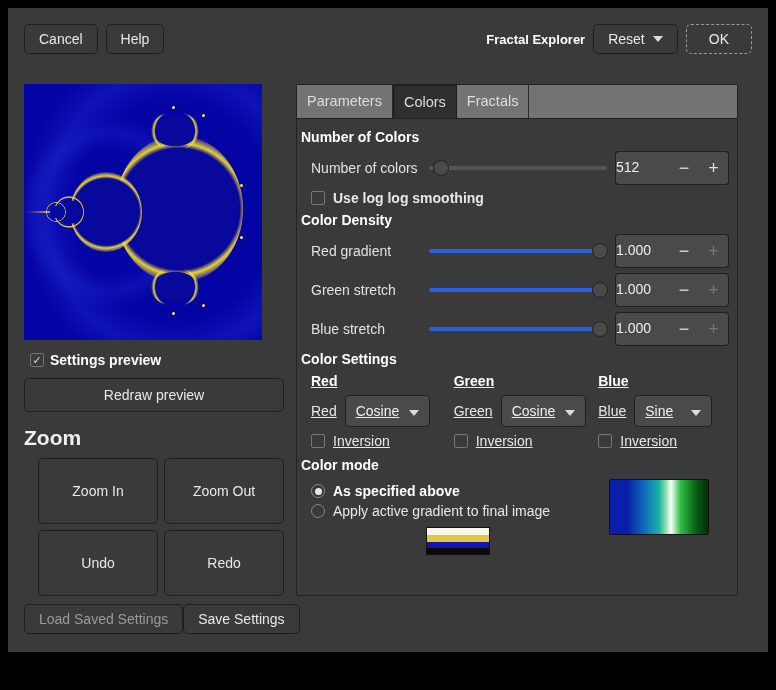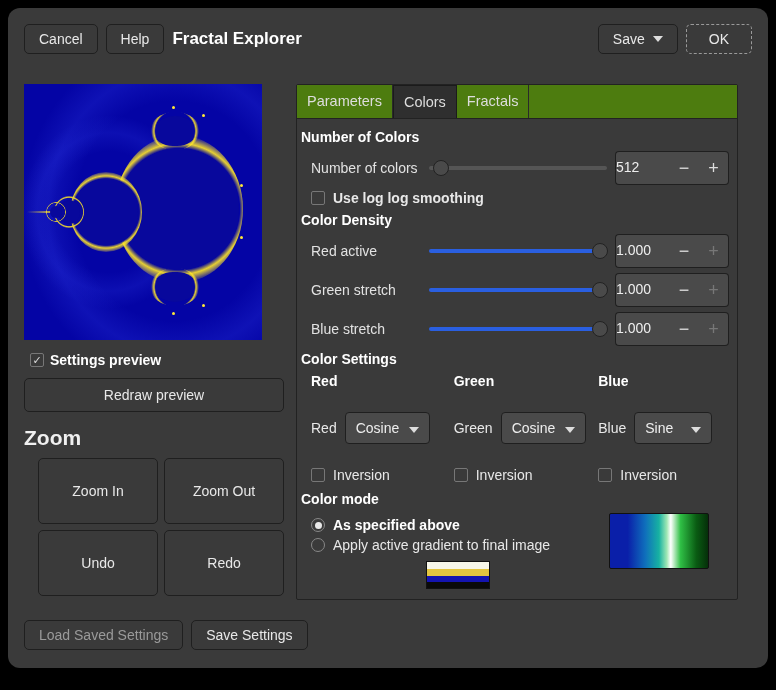--- a/index.html
+++ b/index.html
@@ -6,32 +6,32 @@
   body {
     background:#000;
     font-family: "Segoe UI", "Helvetica Neue", Arial, sans-serif;
     font-size:14px;
     color:#e8e8e8;
     width:776px; height:690px;
     display:flex; justify-content:center; align-items:flex-start;
   }
   .window {
     background:#3a3a3a;
-    border-radius:12px;
+    border-radius:0;
     width:760px;
     margin-top:8px;
     padding:16px 16px 18px 16px;
   }
   
   .titlebar {
     display:flex; align-items:center; gap:8px;
     margin-bottom:22px;
   }
   .titlebar .title {
-    flex:1; text-align:left; font-weight:600; font-size:17px; color:#fff;
+    flex:1; text-align:right; font-weight:600; font-size:13px; color:#fff;
   }
   .btn {
     background:#3a3a3a;
     border:1px solid #1f1f1f;
     color:#e8e8e8;
     border-radius:5px;
     padding:6px 14px;
     font-size:14px;
     cursor:pointer;
     display:inline-flex; align-items:center; justify-content:center; gap:6px;
@@ -98,21 +98,21 @@
   .check {
     width:14px; height:14px; border:1px solid #777; border-radius:2px; background:#3a3a3a;
     display:inline-flex; align-items:center; justify-content:center; font-size:11px; color:#ddd;
   }
   .check.checked::after { content:"✓"; line-height:1; }
   .wide-btn { width:100%; text-align:center; padding:8px 0; }
   .section-title { font-weight:600; color:#f0f0f0; margin:14px 0 8px 0; font-size:21px; }
   .btn-grid-2 { display:grid; grid-template-columns:1fr 1fr; gap:6px; margin-top:4px; padding:0 0 0 14px;}
   .btn-grid-2 .btn { padding:24px 0; }
   
-  .tabs { display:flex; border-bottom:1px solid #222; background:#4d7c0f; }
+  .tabs { display:flex; border-bottom:1px solid #222; background:#737373; }
   .tab {
     padding:8px 10px; font-size:14.5px; color:#ddd; cursor:pointer;
     border-right:1px solid #2a2a2a;
   }
   .tab.active { background:#2f2f2f; border:1px solid #1b1b1b; border-bottom:none; }
   
   .panel { padding:6px 8px 10px 4px; }
   .group-title { font-weight:600; color:#fff; margin:4px 0 6px 0; }
   .row {
     display:flex; align-items:center; gap:8px; margin:5px 0;
@@ -140,22 +140,22 @@
     width:30px; height:34px; background:#4a4a4a; border:1px solid #1f1f1f; color:#ddd;
     display:inline-flex; align-items:center; justify-content:center; font-size:18px; cursor:pointer;
   }
   .step-btn.dim { color:#777; }
   .step-min { border-left:none; border-right:none; }
   .step-plus { border-radius:0 4px 4px 0; border-left:none; }
   .num-cluster { display:flex; }
   .chk-row { display:flex; align-items:center; gap:8px; padding-left:10px; margin:4px 0 6px 0;font-weight:bold; }
   
   .cf-grid {
-    display:grid; grid-template-columns:1fr 1fr 1fr; gap:23px 12px;
-    padding-left:10px; align-items:center;
+    display:grid; grid-template-columns:1fr 1fr 1fr; gap:6px 12px;
+    padding-left:10px; align-items:center;text-decoration:underline;
   }
   .cf-head { font-weight:600; color:#fff; }
   .cf-cell { display:flex; align-items:center; gap:8px; }
   .select {
     background:#4a4a4a; border:1px solid #1f1f1f; border-radius:4px;
     padding:7px 10px; color:#eee; display:inline-flex; align-items:center; gap:10px;
     min-width:78px; justify-content:space-between; cursor:pointer;
   }
   .select .arr::after{
     content:""; display:inline-block;
@@ -170,34 +170,34 @@
   .radio.checked::after { content:""; width:7px;height:7px;border-radius:50%; background:#e8e8e8; }
   .grad-preview-large {
     width:100px;height:56px;border:1px solid #111;border-radius:2px;
     background:linear-gradient(90deg,#0a1fa9 0%,#0a1fa9 18%,#0f6fbc 36%,#17b2a2 50%,#9fe7b4 58%,#ffffff 62%,#2fbf45 72%,#0a5c13 88%,#052f09 100%);
   }
   .grad-preview-small {
     width:64px; height:28px; border:1px solid #111; margin:4px auto 0 auto;
     background:linear-gradient(180deg,#f7f7ea 0%,#f7f7ea 28%,#e2c540 28%,#e2c540 55%,#1414b0 55%,#1414b0 78%,#0a0a0a 78%,#0a0a0a 100%);
   }
   
-  .bottom-bar { display:flex; gap:8px; margin-top:20px; }
+  .bottom-bar { display:flex; margin-top:8px; }
   .btn.dim-text { color:#9a9a9a; }
 </style>
 </head>
 <body>
 
 <div class="window">
 
   <div class="titlebar">
     <button class="btn">Cancel</button>
     <button class="btn">Help</button>
     <div class="title">Fractal Explorer</div>
     <button class="btn chev">
-        <span>Save</span>
+        <span>Reset</span>
       </button>
     <button class="btn btn-ok">OK</button>
   </div>
 
   <div class="main">
 
     <div class="left-col">
       <div class="preview">
         <div class="halo"></div>
         <div class="stalk"></div>
@@ -254,21 +254,21 @@
           </div>
         </div>
         <div class="chk-row">
           <span class="check"></span>
           <span>Use log log smoothing</span>
         </div>
 
         <div class="group-title">Color Density</div>
 
         <div class="row">
-          <span class="lbl">Red active</span>
+          <span class="lbl">Red gradient</span>
           <div class="slider">
             <div class="track blue"></div>
             <div class="thumb" style="left:96%"></div>
           </div>
           <div class="num-cluster">
             <div class="num-field joined">1.000</div>
             <div class="step-btn step-min">−</div>
             <div class="step-btn step-plus dim">+</div>
           </div>
         </div>

